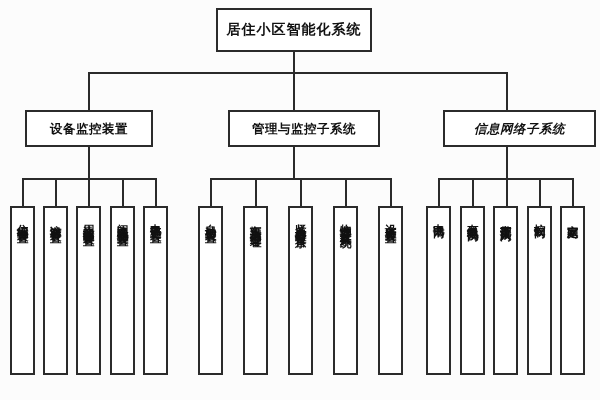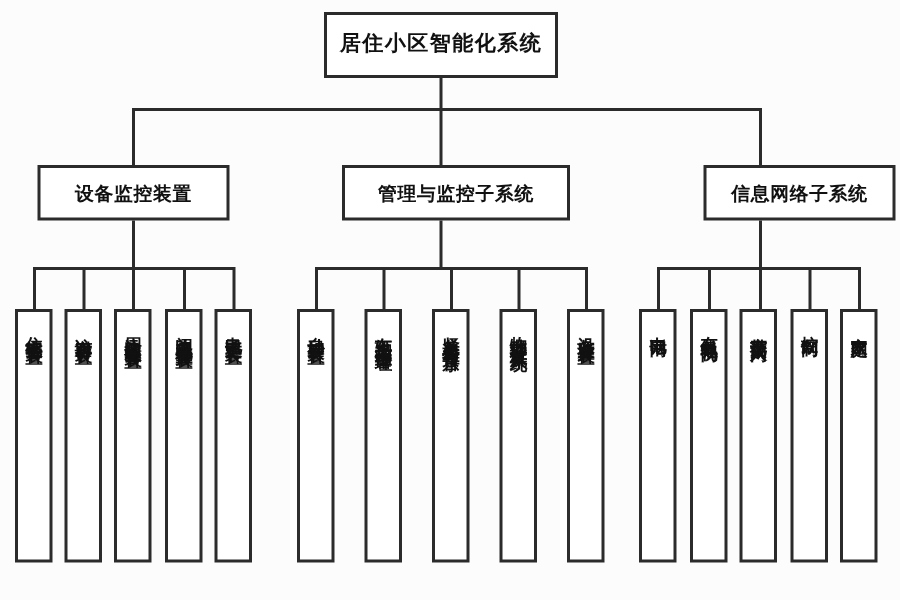--- a/index.html
+++ b/index.html
@@ -84,21 +84,21 @@
   <div class="vline" style="left:506px; top:72px; height:38px;"></div>
 
   <div class="node level2" style="left:25px; top:110px; width:128px; height:37px;">
     <span>设备监控装置</span>
   </div>
 
   <div class="node level2" style="left:228px; top:110px; width:152px; height:37px;">
     <span>管理与监控子系统</span>
   </div>
 
-  <div class="node level2" style="left:469px; top:110px; width:128px; height:37px;">
+  <div class="node level2" style="left:443px; top:110px; width:153px; height:37px;font-style:italic;">
     <span>信息网络子系统</span>
   </div>
 
   <div class="vline" style="left:88px; top:147px; height:31px;"></div>
   <div class="hline" style="left:22px; top:178px; width:134px;"></div>
   <div class="vline" style="left:22px; top:178px; height:28px;"></div>
   <div class="vline" style="left:55px; top:178px; height:28px;"></div>
   <div class="vline" style="left:88px; top:178px; height:28px;"></div>
   <div class="vline" style="left:122px; top:178px; height:28px;"></div>
   <div class="vline" style="left:155px; top:178px; height:28px;"></div>

